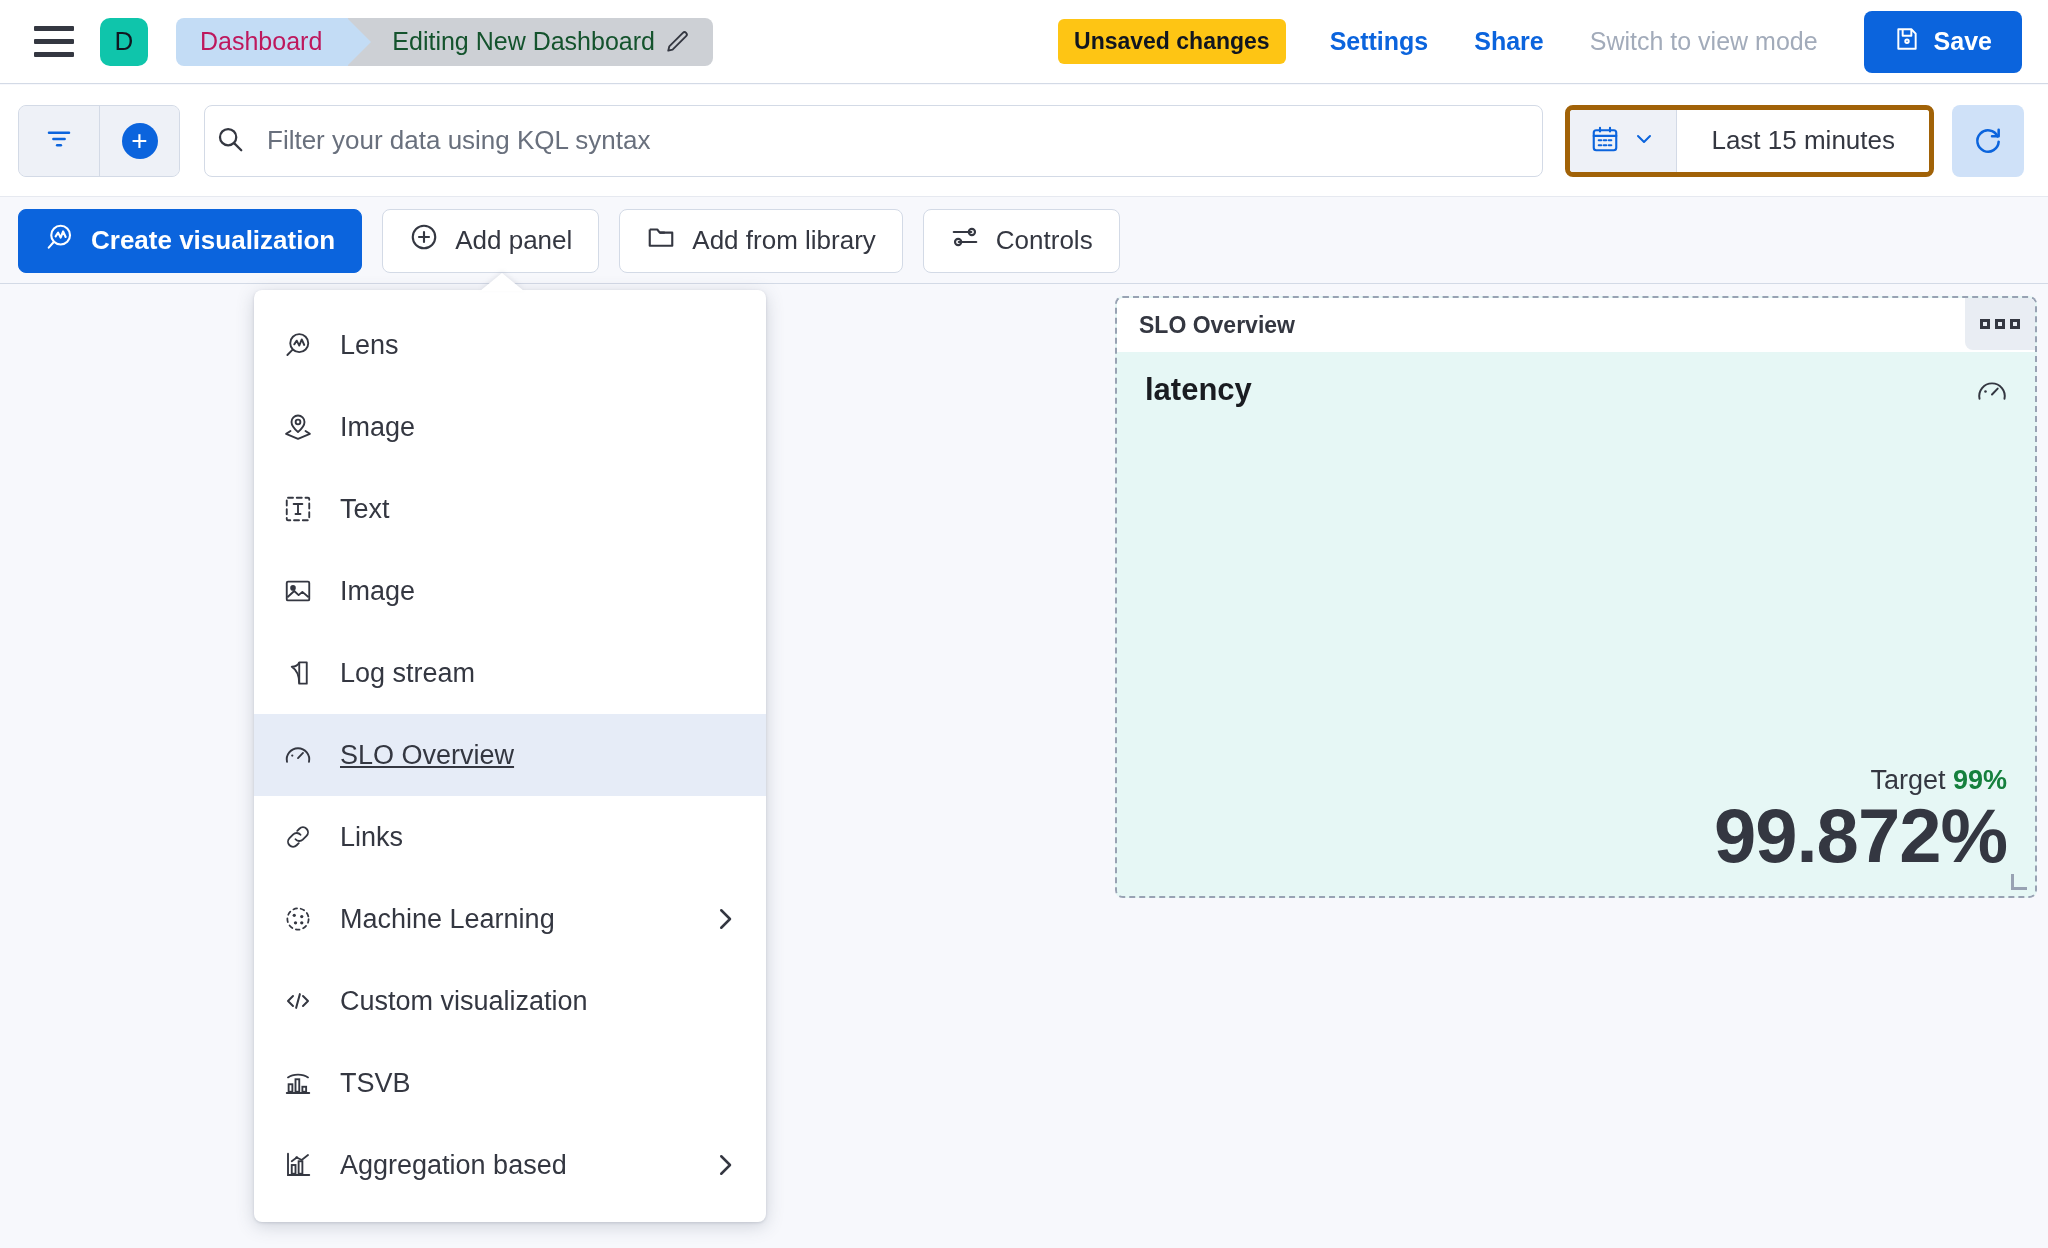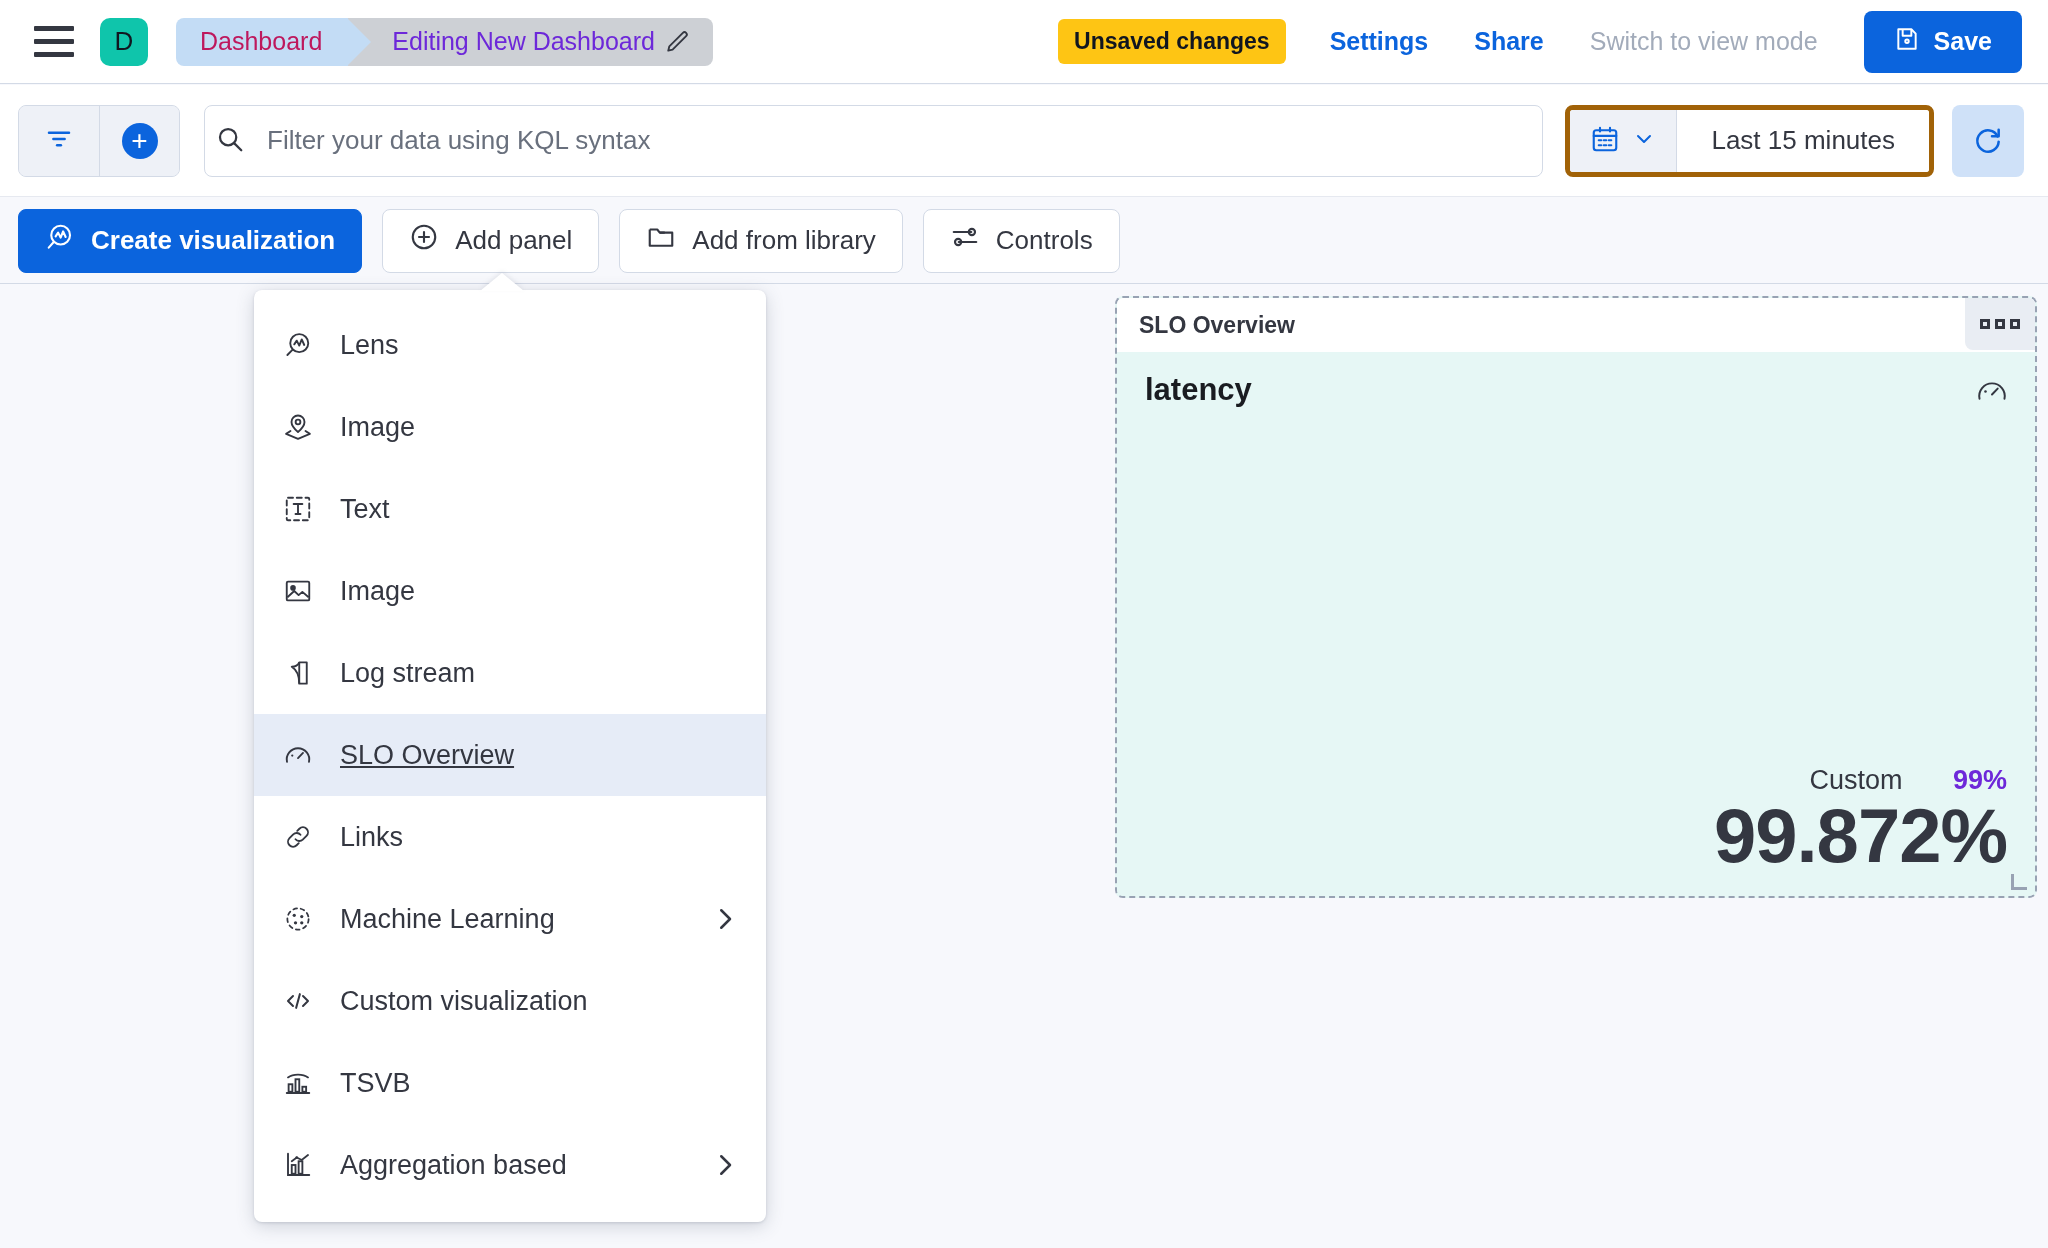--- a/index.html
+++ b/index.html
@@ -50,21 +50,21 @@
   }
   .crumb-first::after {
     content: ""; position: absolute; right: -23px; top: 0;
     width: 0; height: 0;
     border-top: 24px solid transparent;
     border-bottom: 24px solid transparent;
     border-left: 24px solid #c3dcf5;
     z-index: 2;
   }
   .crumb-last {
-    background: #cdd0d5; color: #6d28d9;
+    background: #cdd0d5; color: #14532d;
     padding: 0 22px 0 44px;
     border-radius: 0 8px 8px 0;
     font-weight: 400;
     gap: 10px;
   }
   .pencil-icon { display: inline-flex; align-items: center; }
 
   .hdr-right { margin-left: auto; display: flex; align-items: center; gap: 0; }
   .badge-unsaved {
     background: #fec514; color: #111620;
@@ -224,21 +224,21 @@
   .panel-body {
     position: relative; height: calc(100% - 54px);
     background: #e6f7f5;
     padding: 20px 28px 22px 28px;
     display: flex; flex-direction: column;
   }
   .slo-name { font-size: 31px; font-weight: bold; color: #1a1c21; }
   .slo-gauge-icon { position: absolute; right: 26px; top: 22px; }
   .slo-bottom { margin-top: auto; text-align: right; }
   .slo-target { font-size: 27px; color: #343741; }
-  .slo-target b { font-weight: bold; color: #6d28d9; margin-left: 43px; }
+  .slo-target b { font-weight: bold; color: #15803d; }
   .slo-value {
     font-size: 76px; font-weight: bold; color: #343741;
     line-height: 1.0; letter-spacing: -1px; margin-top: 2px;
   }
   .resize-handle {
     position: absolute; right: 8px; bottom: 6px;
     width: 16px; height: 16px;
     border-left: 3px solid #98a2b3;
     border-bottom: 3px solid #98a2b3;
     cursor: nwse-resize;
@@ -555,21 +555,21 @@
       <span class="slo-gauge-icon">
         <svg width="34" height="34" viewBox="0 0 24 24" fill="none" stroke="#343741" stroke-width="1.4" stroke-linecap="round" stroke-linejoin="round">
           <path d="M3.2 17.5a9 9 0 1 1 17.6 0"></path>
           <path d="M12 14.5l4-4.2"></path>
           <circle cx="7.4" cy="12.4" r="0.9" fill="#343741" stroke="none"></circle>
         </svg>
       </span>
 
       <div class="slo-bottom">
         <div class="slo-target">
-          <span>Custom </span><b>99%</b>
+          <span>Target </span><b>99%</b>
         </div>
         <div class="slo-value">99.872%</div>
       </div>
 
       <div class="resize-handle"></div>
     </div>
   </div>
 
 </div>
 

